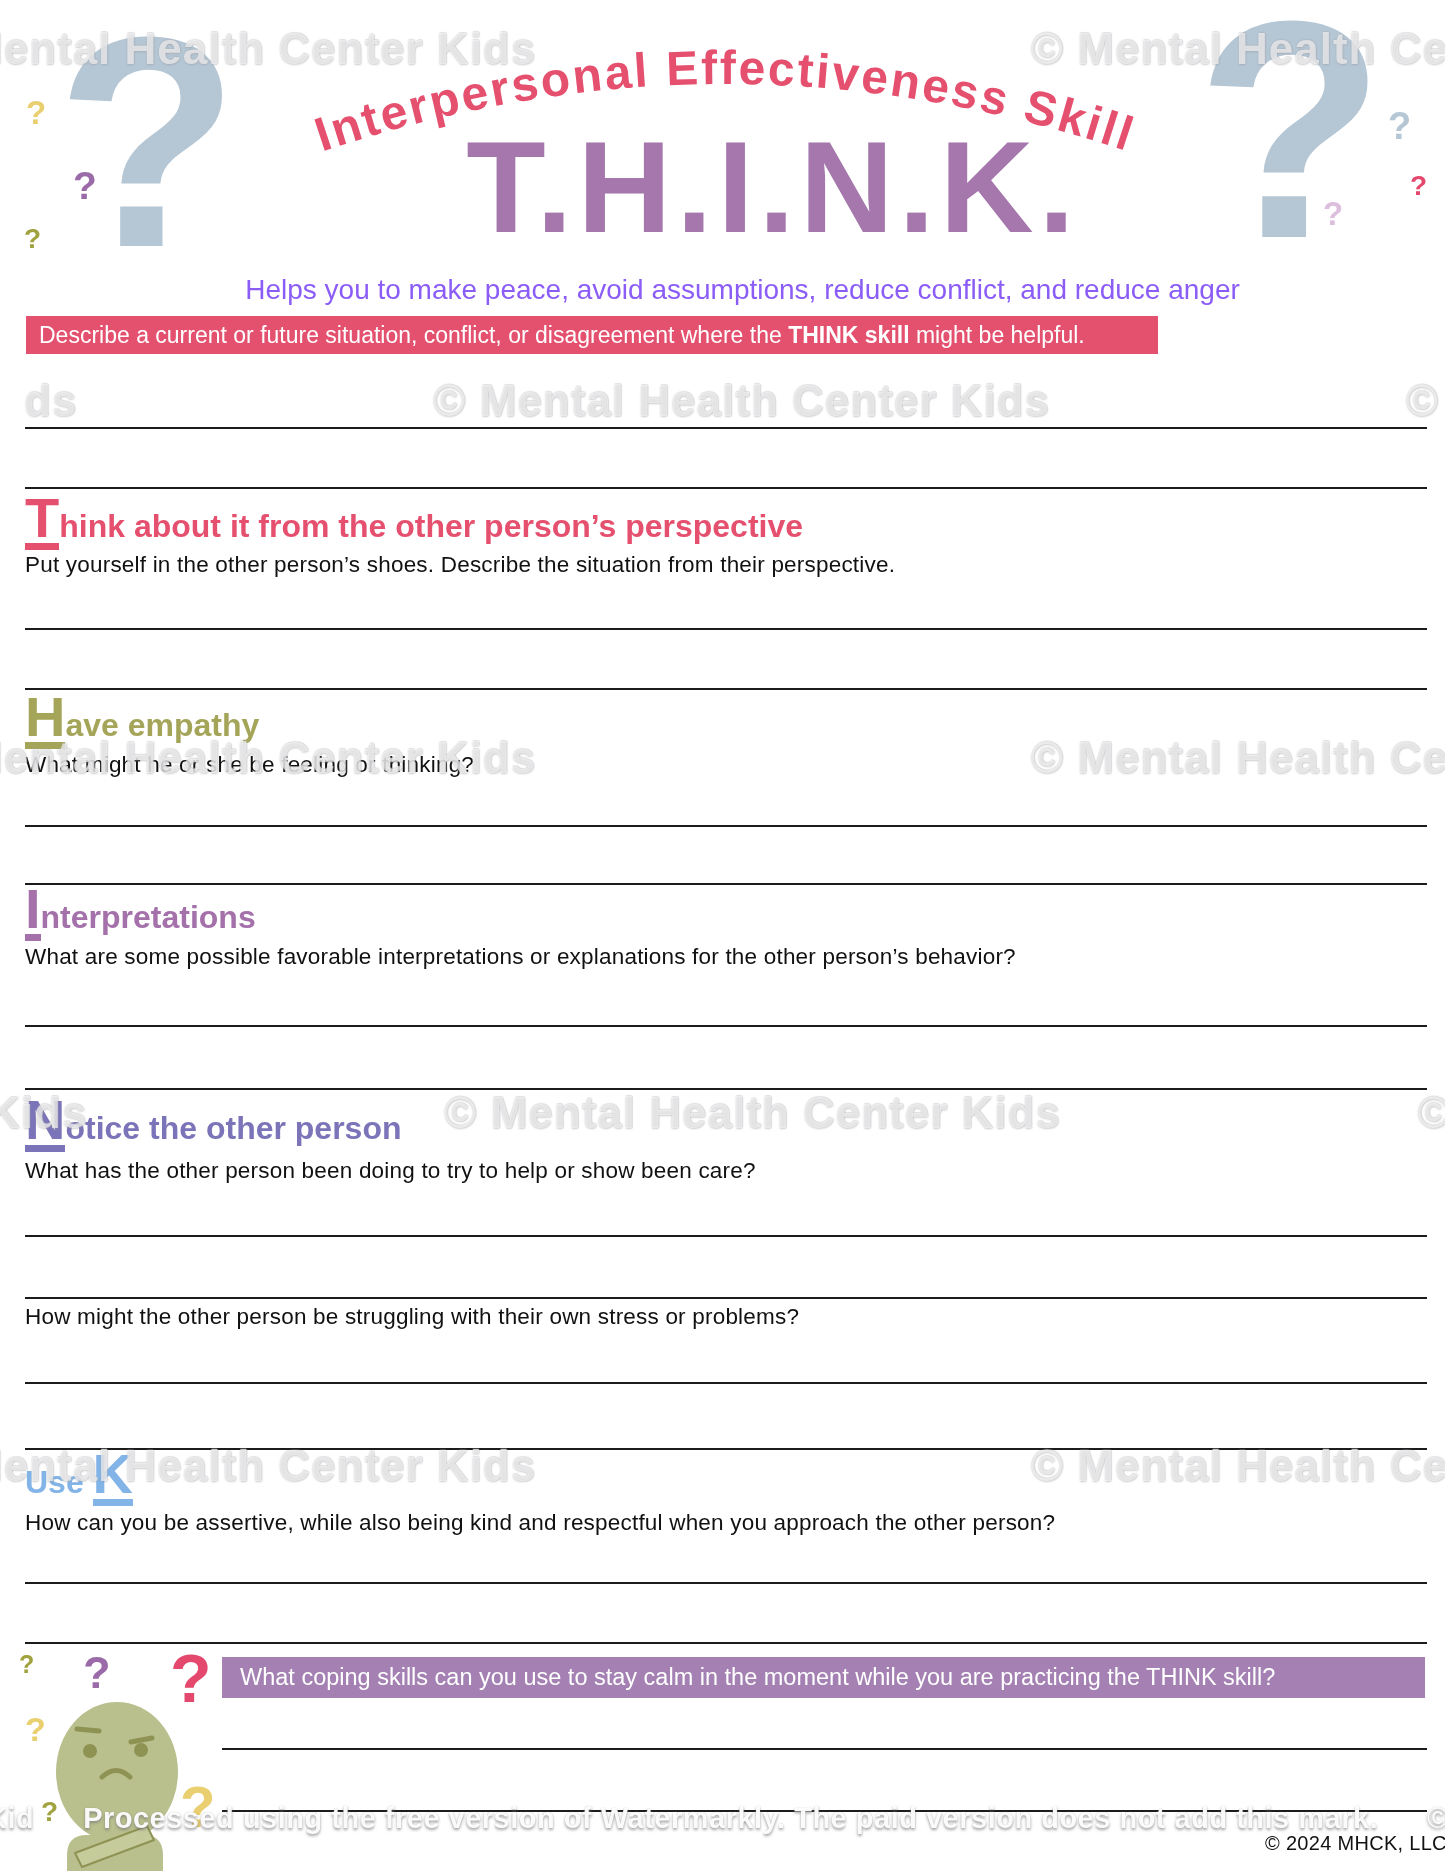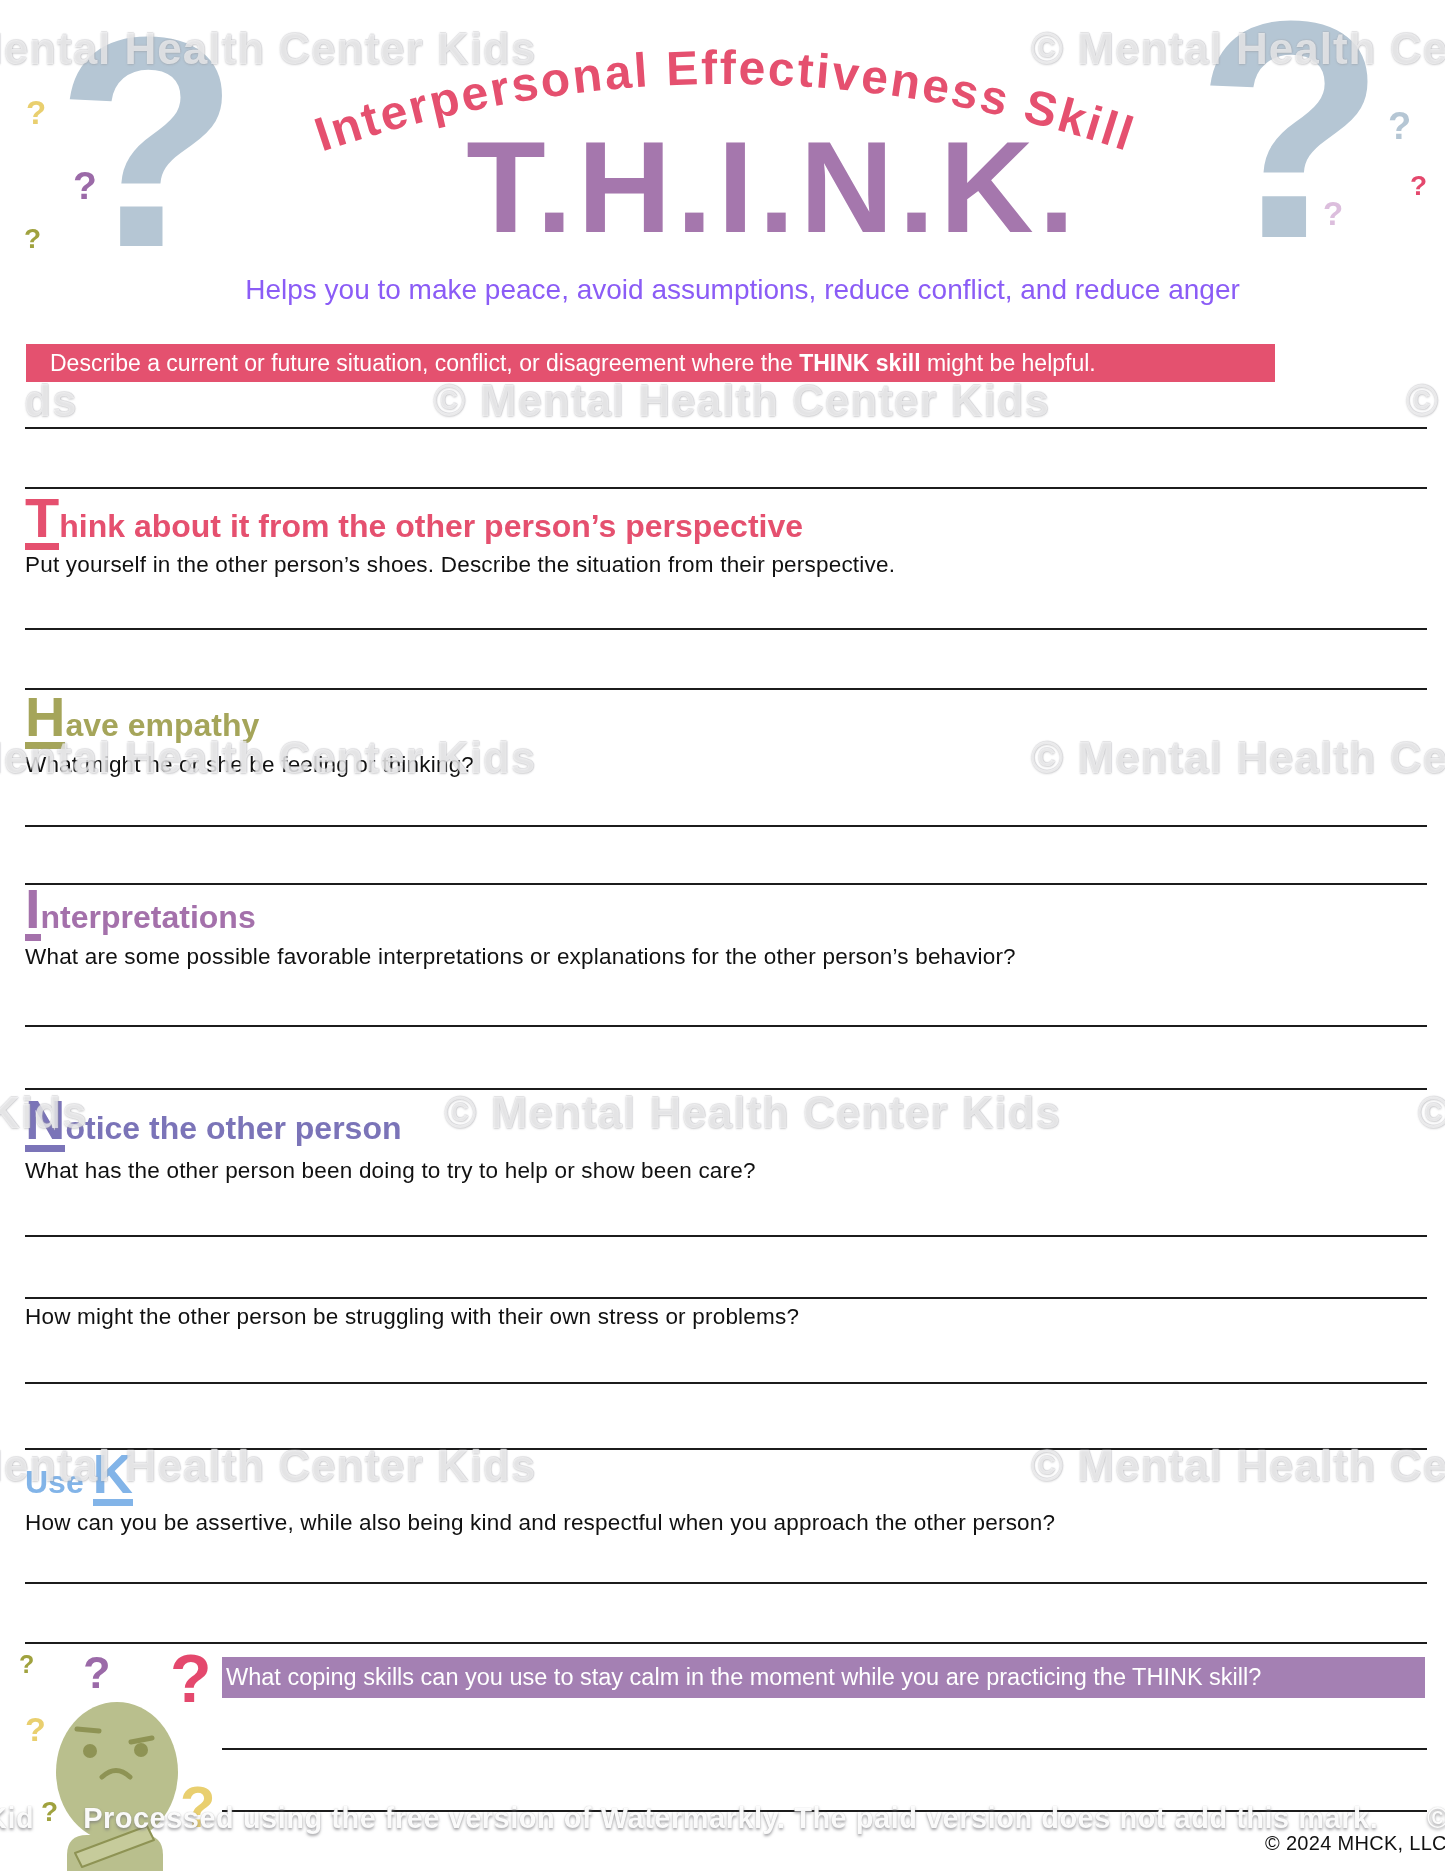--- a/index.html
+++ b/index.html
@@ -16,26 +16,26 @@
     font-size:130px;font-weight:800;letter-spacing:5px;line-height:1;
     color:var(--think_purple);white-space:nowrap;
   }
   .subtitle{
     position:absolute;top:274px;left:40px;width:1405px;text-align:center;
     font-size:28px;font-weight:normal;color:#8b5cf6;white-space:nowrap;
   }
   
   .banner{position:absolute;box-sizing:border-box;color:#fff;white-space:nowrap;overflow:hidden;}
   .banner-pink{
-    left:26px;top:344px;width:1249px;height:38px;background:var(--banner_pink);
-    font-size:23px;line-height:38px;padding-left:24px;
+    left:26px;top:316px;width:1132px;height:38px;background:var(--banner_pink);
+    font-size:23px;line-height:38px;padding-left:13px;
   }
   .banner-purple{
     left:222px;top:1657px;width:1203px;height:41px;background:var(--banner_purple);
-    font-size:23.5px;line-height:41px;padding-left:4px;
+    font-size:23.5px;line-height:41px;padding-left:18px;
   }
   
   .rule{position:absolute;height:0;border-top:2.5px solid var(--line);}
   
   .sec-head{
     position:absolute;left:25px;display:flex;align-items:baseline;
     font-weight:bold;white-space:nowrap;line-height:1;
   }
   .sec-head .big{
     font-size:56px;line-height:0.8;padding-bottom:2px;display:inline-block;

